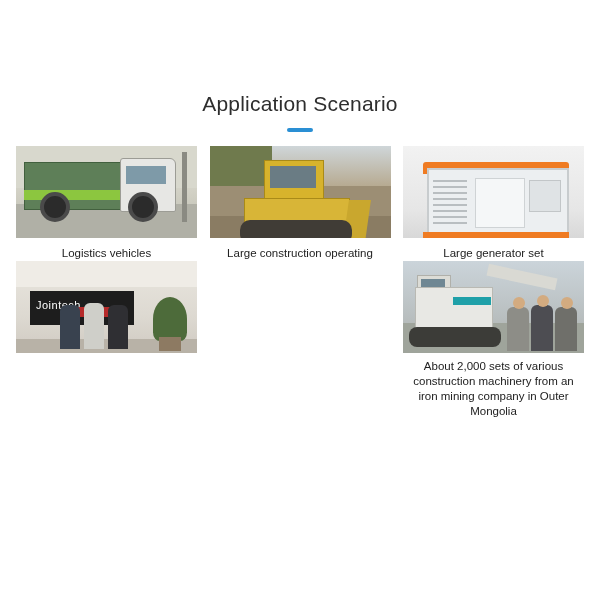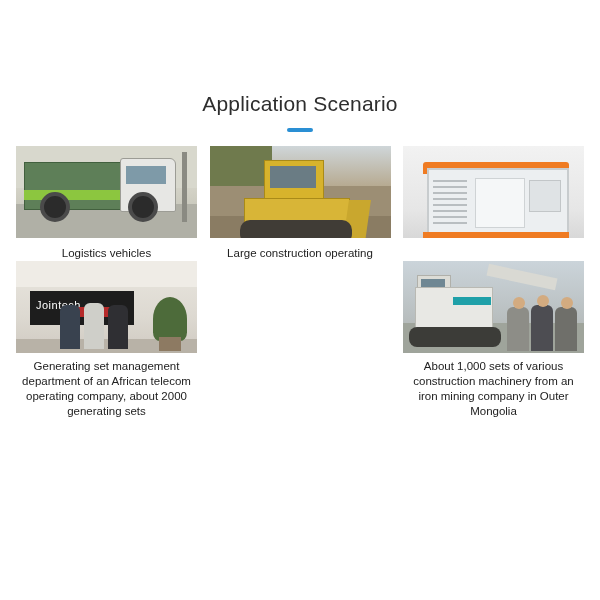--- a/index.html
+++ b/index.html
@@ -207,58 +207,58 @@
       <div class="cell">
         <div class="photo p3">
           <div class="ortop"></div>
           <div class="genbody"></div>
           <div class="louv"></div>
           <div class="door"></div>
           <div class="panel"></div>
           <div class="orbot"></div>
           <div class="legs"></div>
         </div>
+        <div class="caption">Large generator set</div>
       </div>
 
     </div>
 
     <div class="row row2">
 
       <div class="cell">
         <div class="photo p4">
           <div class="ceil"></div>
           <div class="signboard"></div>
           <div class="signtext">Jointech</div>
           <div class="redbar"></div>
           <div class="floor"></div>
           <div class="pr1"></div>
           <div class="pr2"></div>
           <div class="pr3"></div>
           <div class="plant"></div>
           <div class="pot"></div>
         </div>
-        <div class="caption">Generating set management department of an African telecom operating company, about 2000 generating sets</div>
       </div>
 
 
       <div class="cell">
         <div class="photo p6">
           <div class="ground"></div>
           <div class="arm"></div>
           <div class="excab"></div>
           <div class="exwin"></div>
           <div class="exbody"></div>
           <div class="stripe"></div>
           <div class="track"></div>
           <div class="m1"></div>
           <div class="m2"></div>
           <div class="m3"></div>
           <div class="mf1"></div>
           <div class="mf2"></div>
           <div class="mf3"></div>
         </div>
-        <div class="caption">About 1,000 sets of various construction machinery from an iron mining company in Outer Mongolia</div>
+        <div class="caption">About 2,000 sets of various construction machinery from an iron mining company in Outer Mongolia</div>
       </div>
 
     </div>
 
   </div>
 </div>
 
 </body></html>

